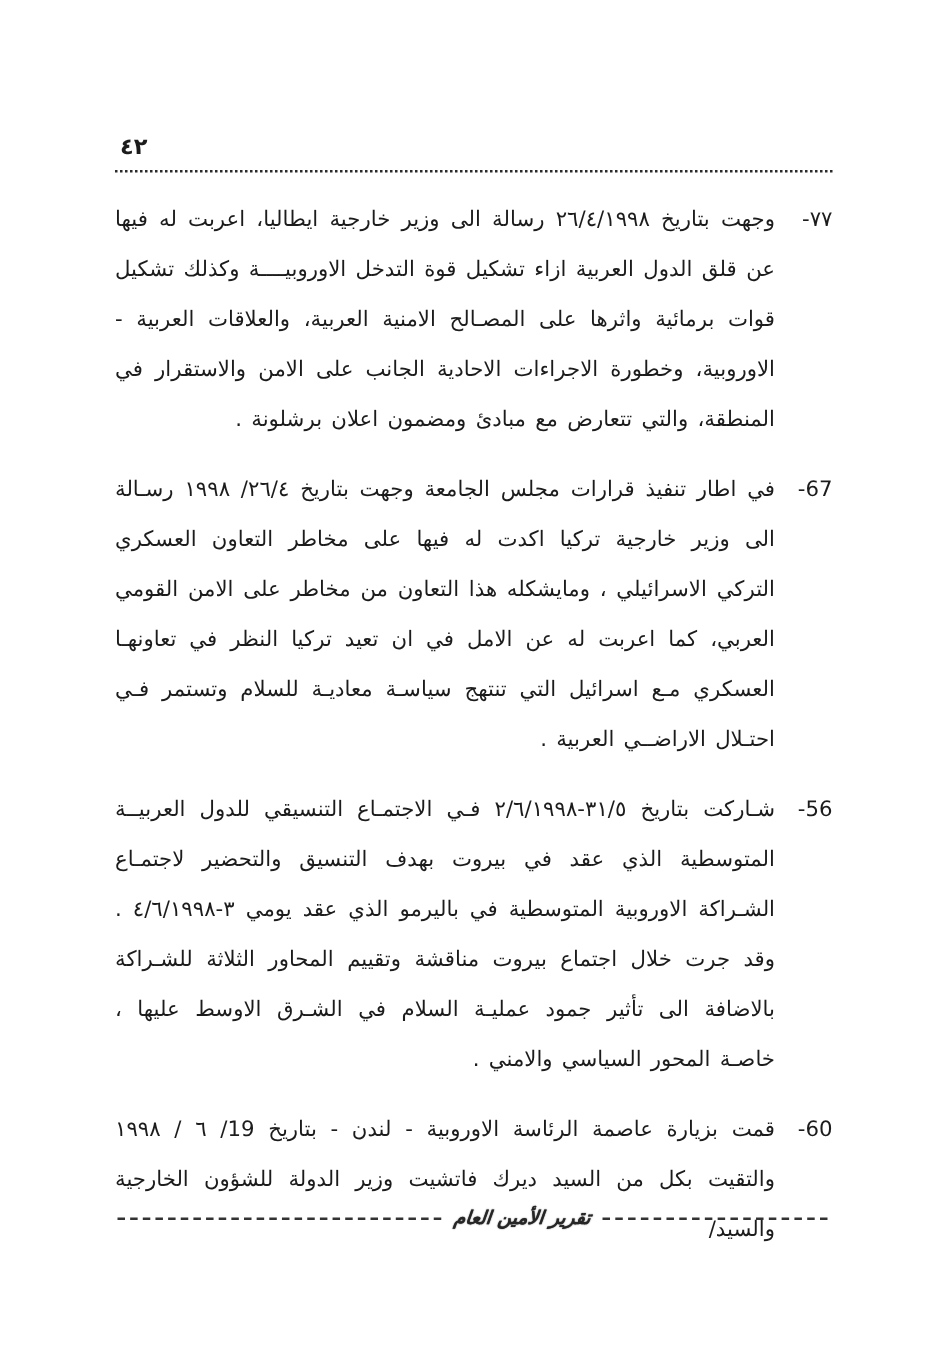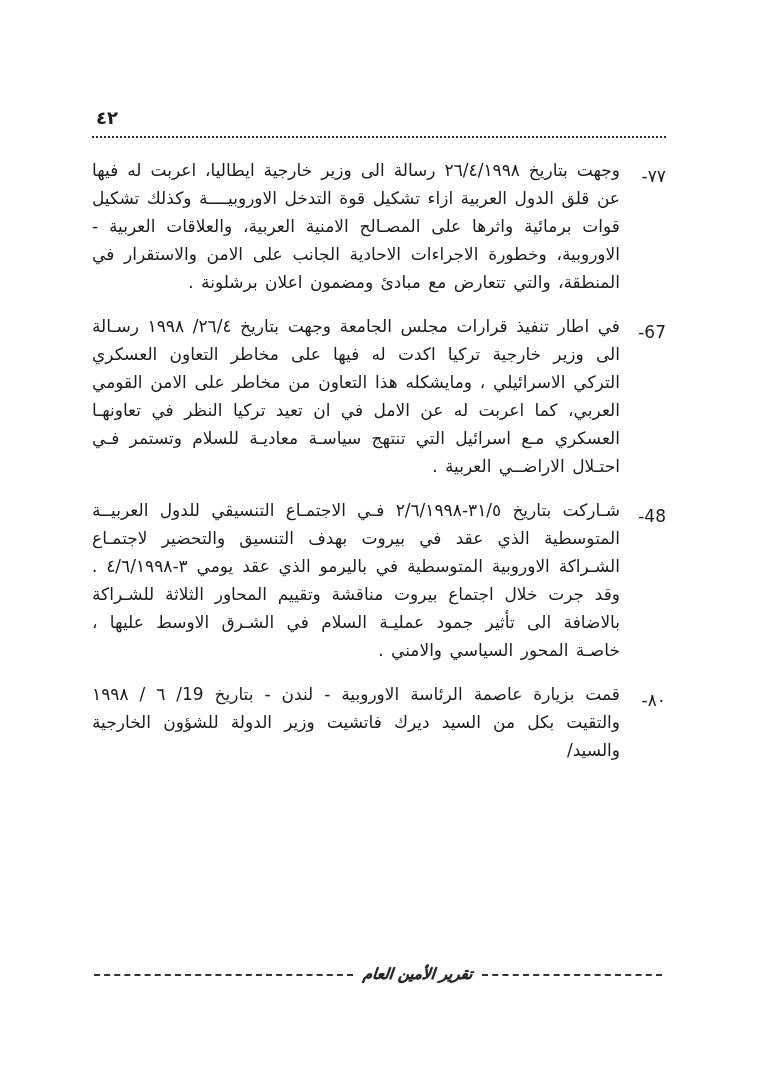--- a/index.html
+++ b/index.html
@@ -51,21 +51,21 @@
     flex: 0 0 46px;
     font-size: 17px;
     line-height: 40px;
     font-weight: 500;
     white-space: nowrap;
     text-align: right;
   }
   .ptext {
     flex: 1;
     font-size: 17px;
-    line-height: 28px;
+    line-height: 40px;
     text-align: justify;
     word-spacing: 2px;
   }
   .footer {
     position: absolute;
     top: 966px;
     left: 94px;
     right: 96px;
     display: flex;
     align-items: center;
@@ -103,26 +103,26 @@
       <div class="marker">٧٧-</div>
       <div class="ptext">وجهت بتاريخ ٢٦/٤/١٩٩٨ رسالة الى وزير خارجية ايطاليا، اعربت له فيها عن قلق الدول العربية ازاء تشكيل قوة التدخل الاوروبيــــة وكذلك تشكيل قوات برمائية واثرها على المصـالح الامنية العربية، والعلاقات العربية - الاوروبية، وخطورة الاجراءات الاحادية الجانب على الامن والاستقرار في المنطقة، والتي تتعارض مع مبادئ ومضمون اعلان برشلونة .</div>
     </div>
 
     <div class="para">
       <div class="marker">67-</div>
       <div class="ptext">في اطار تنفيذ قرارات مجلس الجامعة وجهت بتاريخ ٢٦/٤/ ١٩٩٨ رسـالة الى وزير خارجية تركيا اكدت له فيها على مخاطر التعاون العسكري التركي الاسرائيلي ، ومايشكله هذا التعاون من مخاطر على الامن القومي العربي، كما اعربت له عن الامل في ان تعيد تركيا النظر في تعاونهـا العسكري مـع اسرائيل التي تنتهج سياسـة معاديـة للسلام وتستمر فـي احتـلال الاراضــي العربية .</div>
     </div>
 
     <div class="para">
-      <div class="marker">48-</div>
+      <div class="marker">56-</div>
       <div class="ptext">شـاركت بتاريخ ٣١/٥-٢/٦/١٩٩٨ فـي الاجتمـاع التنسيقي للدول العربيــة المتوسطية الذي عقد في بيروت بهدف التنسيق والتحضير لاجتمـاع الشـراكة الاوروبية المتوسطية في باليرمو الذي عقد يومي ٣-٤/٦/١٩٩٨ . وقد جرت خلال اجتماع بيروت مناقشة وتقييم المحاور الثلاثة للشـراكة بالاضافة الى تأثير جمود عمليـة السلام في الشـرق الاوسط عليها ، خاصـة المحور السياسي والامني .</div>
     </div>
 
     <div class="para">
-      <div class="marker">٨٠-</div>
+      <div class="marker">60-</div>
       <div class="ptext">قمت بزيارة عاصمة الرئاسة الاوروبية - لندن - بتاريخ 19/ ٦ / ١٩٩٨ والتقيت بكل من السيد ديرك فاتشيت وزير الدولة للشؤون الخارجية والسيد/</div>
     </div>
 
   </div>
 
   <div class="footer">
     <div class="footer-dash left"></div>
     <div class="footer-stamp">تقرير الأمين العام</div>
     <div class="footer-dash right"></div>
   </div>

